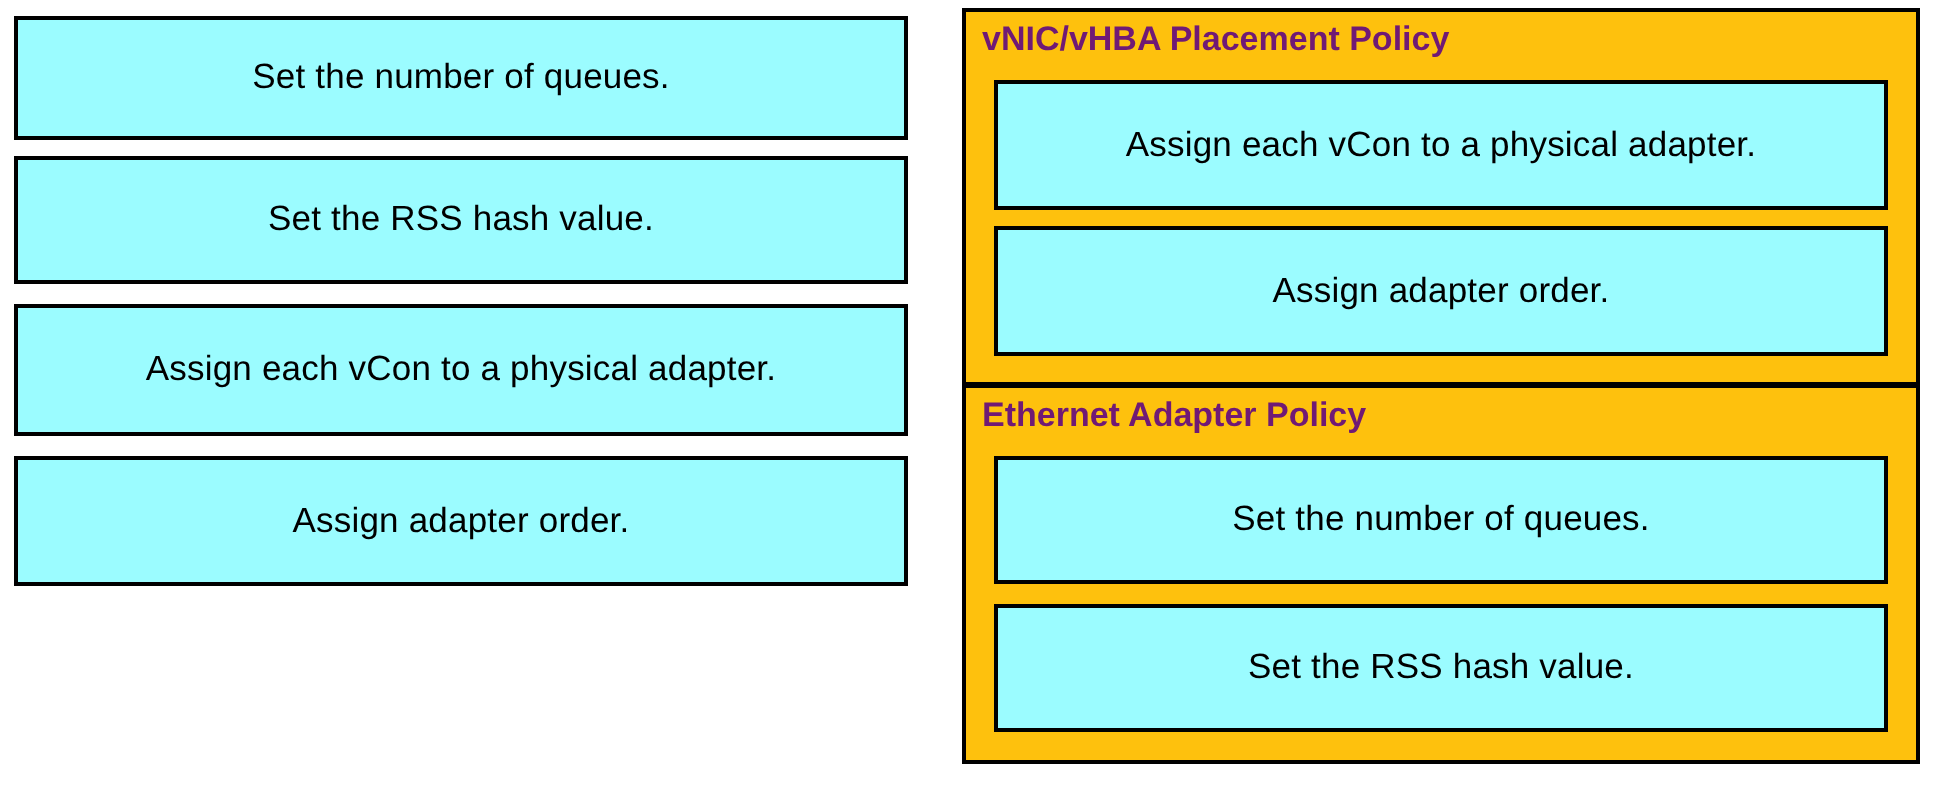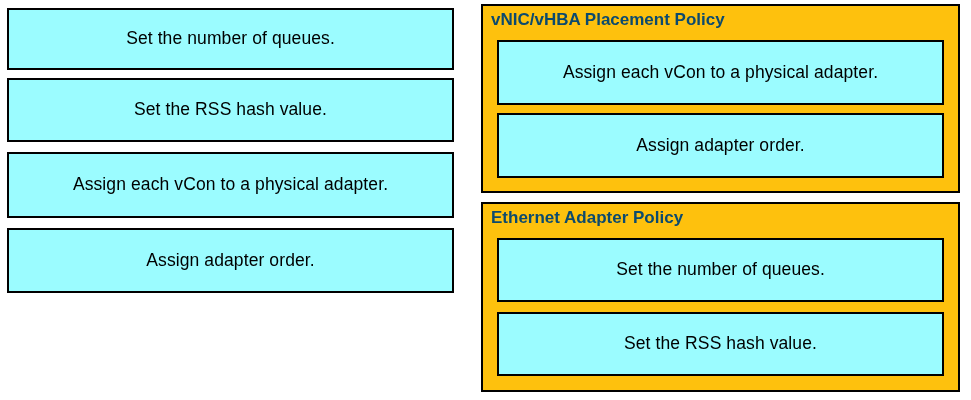--- a/index.html
+++ b/index.html
@@ -58,29 +58,29 @@
   }
   .policy-panel {
     position: absolute;
     left: 0;
     width: 479px;
     box-sizing: border-box;
     background: #fec10d;
     border: 2px solid #000000;
   }
   #policy-panel-0 { top: 4px;   height: 189px; }
-  #policy-panel-1 { top: 202px; height: 190px; }
+  #policy-panel-1 { top: 192px; height: 190px; }
 
   .policy-title {
     position: absolute;
     left: 8px;
     top: 4px;
     font-size: 17px;
     font-weight: bold;
-    color: #0c4a6e;
+    color: #701a75;
     white-space: nowrap;
     letter-spacing: 0px;
     text-align: right;
   }
 
   .drop-slot {
     position: absolute;
     left: 14px;
     width: 447px;
     box-sizing: border-box;

